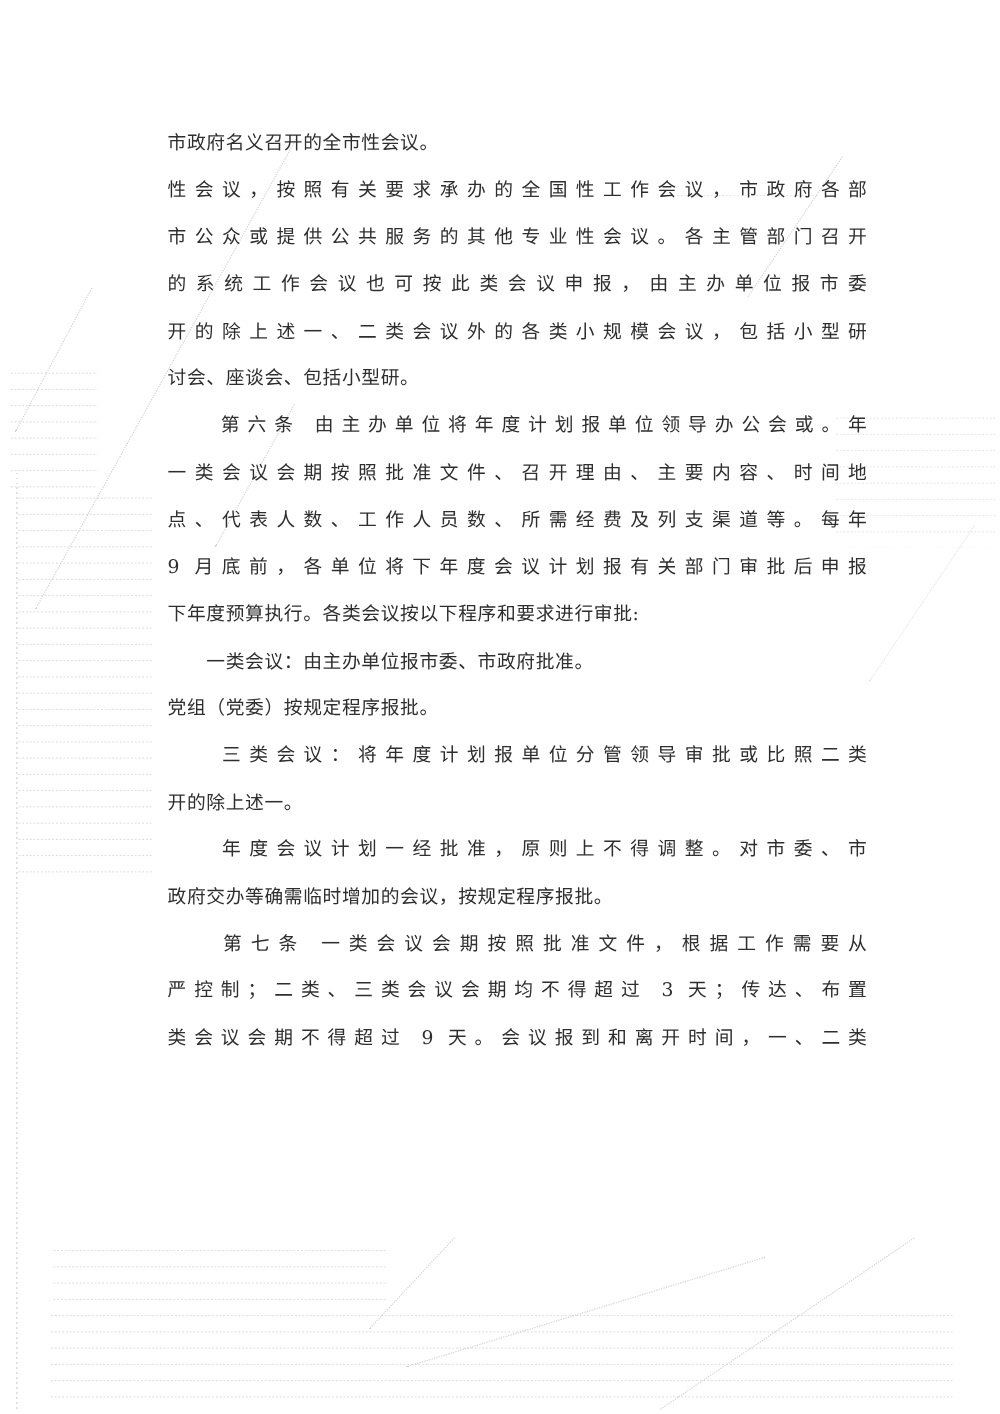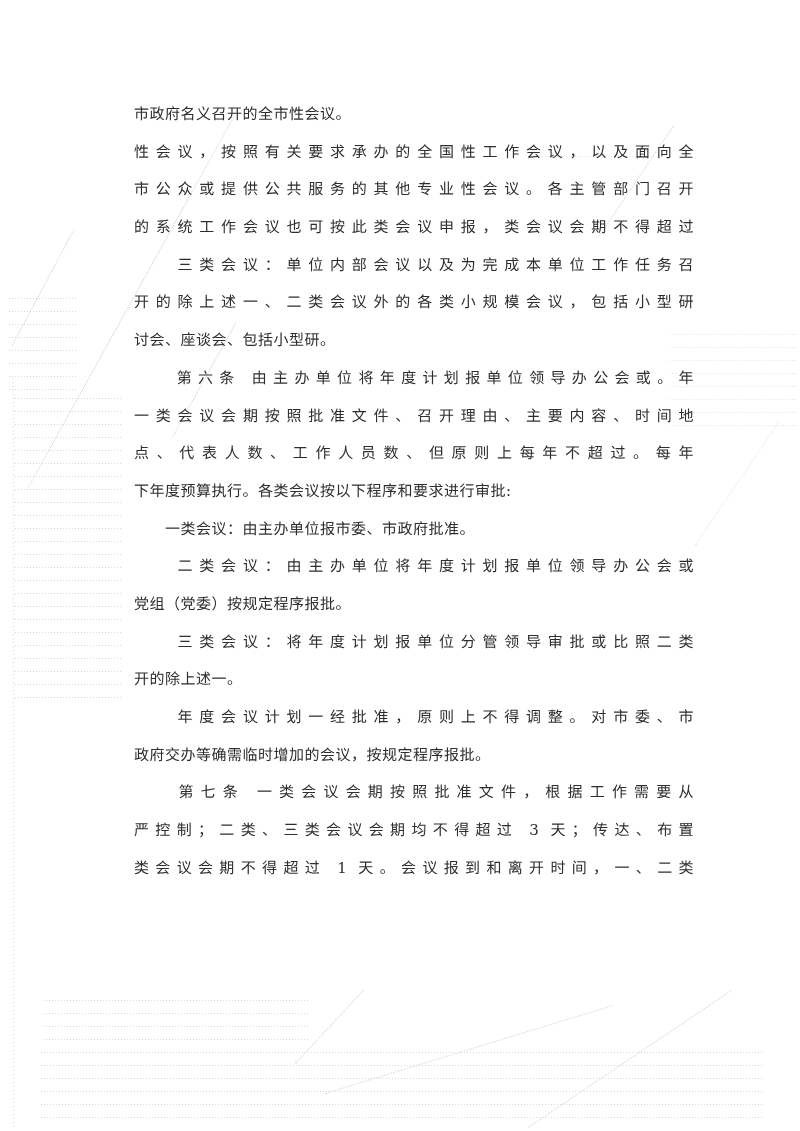--- a/index.html
+++ b/index.html
@@ -70,35 +70,34 @@
   <div class="diag" style="left:12px;  top:345px;  width:130px; transform:rotate(-62deg);"></div>
   <div class="diag" style="left:598px; top:237px;  width:135px; transform:rotate(-56deg);"></div>
   <div class="diag" style="left:695px; top:545px;  width:150px; transform:rotate(-56deg); opacity:.45;"></div>
   <div class="diag" style="left:295px; top:1063px; width:100px; transform:rotate(-47deg);"></div>
   <div class="diag" style="left:325px; top:1093px; width:300px; transform:rotate(-17deg);"></div>
   <div class="diag" style="left:528px; top:1127px; width:245px; transform:rotate(-34deg);"></div>
 
   <div class="doc">
 
   <div class="doc-line">市政府名义召开的全市性会议。</div>
-      <div class="doc-line full">性会议，按照有关要求承办的全国性工作会议，以及面向全</div>
+      <div class="doc-line full">性会议，按照有关要求承办的全国性工作会议，市政府各部</div>
       <div class="doc-line full">市公众或提供公共服务的其他专业性会议。各主管部门召开</div>
-      <div class="doc-line full">的系统工作会议也可按此类会议申报，类会议会期不得超过</div>
-      <div class="doc-line full">　　三类会议：单位内部会议以及为完成本单位工作任务召</div>
+      <div class="doc-line full">的系统工作会议也可按此类会议申报，由主办单位报市委</div>
       <div class="doc-line full">开的除上述一、二类会议外的各类小规模会议，包括小型研</div>
       <div class="doc-line">讨会、座谈会、包括小型研。</div>
       <div class="doc-line full">　　第六条 由主办单位将年度计划报单位领导办公会或。年</div>
       <div class="doc-line full">一类会议会期按照批准文件、召开理由、主要内容、时间地</div>
-      <div class="doc-line full">点、代表人数、工作人员数、但原则上每年不超过。每年</div>
+      <div class="doc-line full">点、代表人数、工作人员数、所需经费及列支渠道等。每年</div>
+      <div class="doc-line full">9 月底前，各单位将下年度会议计划报有关部门审批后申报</div>
       <div class="doc-line">下年度预算执行。各类会议按以下程序和要求进行审批:</div>
       <div class="doc-line">　　一类会议：由主办单位报市委、市政府批准。</div>
-      <div class="doc-line full">　　二类会议：由主办单位将年度计划报单位领导办公会或</div>
       <div class="doc-line">党组（党委）按规定程序报批。</div>
       <div class="doc-line full">　　三类会议：将年度计划报单位分管领导审批或比照二类</div>
       <div class="doc-line">开的除上述一。</div>
       <div class="doc-line full">　　年度会议计划一经批准，原则上不得调整。对市委、市</div>
       <div class="doc-line">政府交办等确需临时增加的会议，按规定程序报批。</div>
       <div class="doc-line full">　　第七条 一类会议会期按照批准文件，根据工作需要从</div>
       <div class="doc-line full">严控制；二类、三类会议会期均不得超过 3 天；传达、布置</div>
-      <div class="doc-line full">类会议会期不得超过 1 天。会议报到和离开时间，一、二类</div>
+      <div class="doc-line full">类会议会期不得超过 9 天。会议报到和离开时间，一、二类</div>
     </div>
 
 </div>
 
 </body></html>

